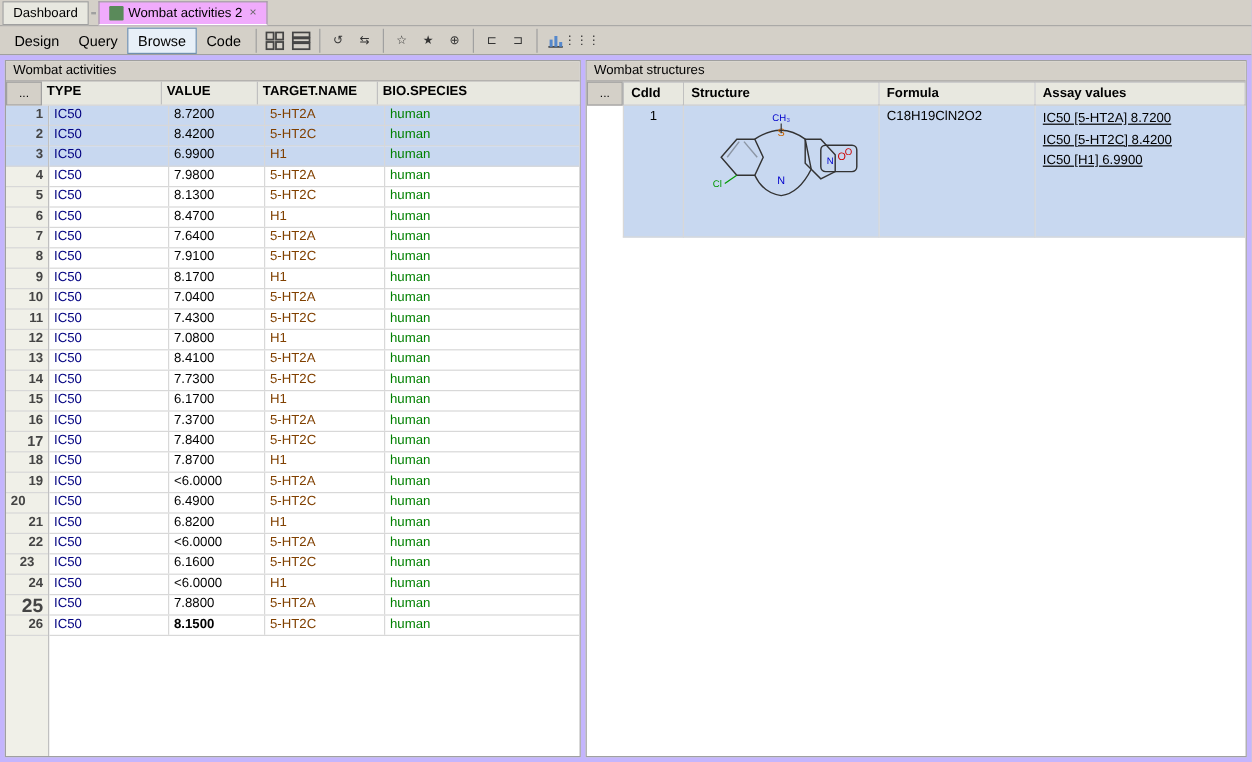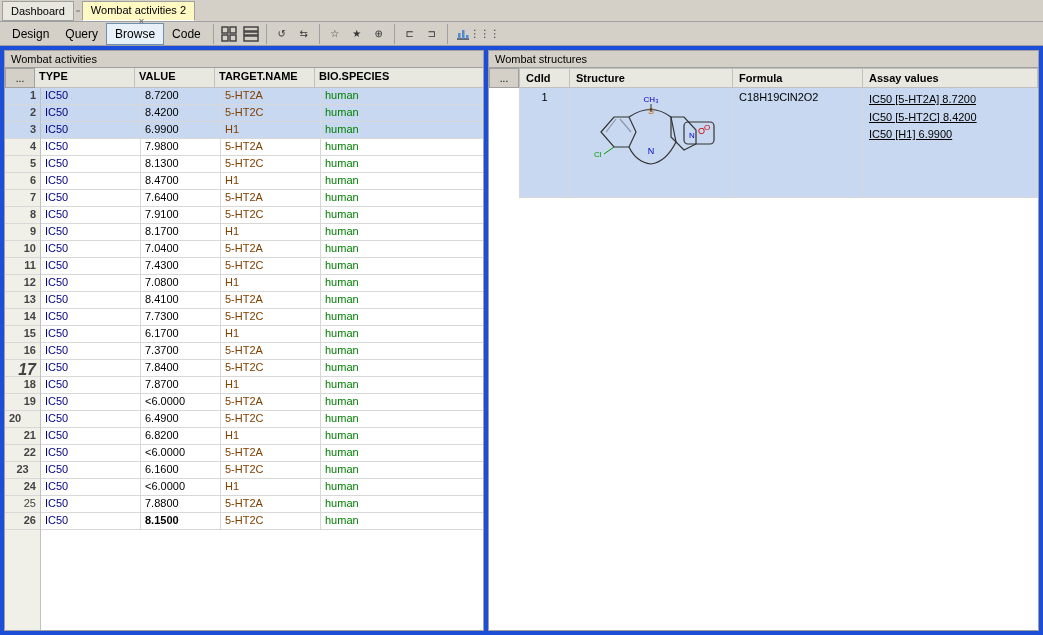--- a/index.html
+++ b/index.html
@@ -21,23 +21,22 @@
       border: 1px solid #a0a0a0;
       background: #e8e8e0;
       margin-right: 2px;
       height: 20px;
       cursor: pointer;
       font-size: 11px;
       white-space: nowrap;
       text-align: right;
     }
     .tab.active {
-      background: #fef9c3;
+      background: #f0abfc;
       border-bottom: 1px solid #ffffff;
-      flex-direction: column;
     }
     .tab-close {
       margin-left: 6px;
       cursor: pointer;
       font-size: 10px;
       color: #666;
     }
 
     
     .menu-bar {
@@ -76,21 +75,21 @@
       cursor: pointer;
       border: 1px solid transparent;
       font-size: 10px;
       color: #333;
     }
 
     
     .main-content {
       display: flex;
       height: calc(635px - 22px - 24px);
-      background: #1d4ed8;
+      background: #c4b5fd;
     }
 
     
     .left-panel {
       width: 480px;
       display: flex;
       flex-direction: column;
       border: 1px solid #a0a0a0;
       margin: 4px 2px 4px 4px;
       background: white;
@@ -259,29 +258,29 @@
           <div style="height: 17px; border-bottom: 1px solid rgb(216, 216, 216); padding: 1px 4px; text-align: right; font-size: 11px; font-weight: bold; color: rgb(68, 68, 68);">7</div>
           <div style="height: 17px; border-bottom: 1px solid rgb(216, 216, 216); padding: 1px 4px; text-align: right; font-size: 11px; font-weight: bold; color: rgb(68, 68, 68);">8</div>
           <div style="height: 17px; border-bottom: 1px solid rgb(216, 216, 216); padding: 1px 4px; text-align: right; font-size: 11px; font-weight: bold; color: rgb(68, 68, 68);">9</div>
           <div style="height: 17px; border-bottom: 1px solid rgb(216, 216, 216); padding: 1px 4px; text-align: right; font-size: 11px; font-weight: bold; color: rgb(68, 68, 68);">10</div>
           <div style="height: 17px; border-bottom: 1px solid rgb(216, 216, 216); padding: 1px 4px; text-align: right; font-size: 11px; font-weight: bold; color: rgb(68, 68, 68);">11</div>
           <div style="height: 17px; border-bottom: 1px solid rgb(216, 216, 216); padding: 1px 4px; text-align: right; font-size: 11px; font-weight: bold; color: rgb(68, 68, 68);">12</div>
           <div style="height: 17px; border-bottom: 1px solid rgb(216, 216, 216); padding: 1px 4px; text-align: right; font-size: 11px; font-weight: bold; color: rgb(68, 68, 68);">13</div>
           <div style="height: 17px; border-bottom: 1px solid rgb(216, 216, 216); padding: 1px 4px; text-align: right; font-size: 11px; font-weight: bold; color: rgb(68, 68, 68);">14</div>
           <div style="height: 17px; border-bottom: 1px solid rgb(216, 216, 216); padding: 1px 4px; text-align: right; font-size: 11px; font-weight: bold; color: rgb(68, 68, 68);">15</div>
           <div style="height: 17px; border-bottom: 1px solid rgb(216, 216, 216); padding: 1px 4px; text-align: right; font-size: 11px; font-weight: bold; color: rgb(68, 68, 68);">16</div>
-          <div style="height: 17px; border-bottom: 1px solid rgb(216, 216, 216); padding: 1px 4px; text-align: right; font-size: 16px; font-weight: bold; color: rgb(68, 68, 68); font-style: italic;">17</div>
+          <div style="height: 17px; border-bottom: 1px solid rgb(216, 216, 216); padding: 1px 4px; text-align: right; font-size: 12px; font-weight: bold; color: rgb(68, 68, 68);">17</div>
           <div style="height: 17px; border-bottom: 1px solid rgb(216, 216, 216); padding: 1px 4px; text-align: right; font-size: 11px; font-weight: bold; color: rgb(68, 68, 68);">18</div>
           <div style="height: 17px; border-bottom: 1px solid rgb(216, 216, 216); padding: 1px 4px; text-align: right; font-size: 11px; font-weight: bold; color: rgb(68, 68, 68);">19</div>
           <div style="height: 17px; border-bottom: 1px solid rgb(216, 216, 216); padding: 1px 4px; text-align: left; font-size: 11px; font-weight: bold; color: rgb(68, 68, 68);">20</div>
           <div style="height: 17px; border-bottom: 1px solid rgb(216, 216, 216); padding: 1px 4px; text-align: right; font-size: 11px; font-weight: bold; color: rgb(68, 68, 68);">21</div>
           <div style="height: 17px; border-bottom: 1px solid rgb(216, 216, 216); padding: 1px 4px; text-align: right; font-size: 11px; font-weight: bold; color: rgb(68, 68, 68);">22</div>
           <div style="height: 17px; border-bottom: 1px solid rgb(216, 216, 216); padding: 1px 4px; text-align: center; font-size: 11px; font-weight: bold; color: rgb(68, 68, 68);">23</div>
           <div style="height: 17px; border-bottom: 1px solid rgb(216, 216, 216); padding: 1px 4px; text-align: right; font-size: 11px; font-weight: bold; color: rgb(68, 68, 68);">24</div>
-          <div style="height: 17px; border-bottom: 1px solid rgb(216, 216, 216); padding: 1px 4px; text-align: right; font-size: 11px; font-weight: normal; color: rgb(68, 68, 68);">25</div>
+          <div style="height: 17px; border-bottom: 1px solid rgb(216, 216, 216); padding: 1px 4px; text-align: right; font-size: 16px; font-weight: bold; color: rgb(68, 68, 68);">25</div>
           <div style="height: 17px; border-bottom: 1px solid rgb(216, 216, 216); padding: 1px 4px; text-align: right; font-size: 11px; font-weight: bold; color: rgb(68, 68, 68);">26</div>
         </div>
 
       <div style="flex:1; overflow-y:scroll; overflow-x:hidden;" id="table-scroll">
         <div id="table-rows-container">
             <div style="display: flex; height: 17px; border-bottom: 1px solid rgb(216, 216, 216); font-size: 11px; background: rgb(200, 216, 240);">
               <div style="width: 100px; border-right: 1px solid rgb(216, 216, 216); padding: 1px 4px; color: rgb(0, 0, 128); overflow: hidden;">IC50</div>
               <div style="width: 80px; border-right: 1px solid rgb(216, 216, 216); padding: 1px 4px; overflow: hidden;">8.7200</div>
               <div style="width: 100px; border-right: 1px solid rgb(216, 216, 216); padding: 1px 4px; color: rgb(128, 64, 0); overflow: hidden;">5-HT2A</div>
               <div style="flex: 1 1 0%; padding: 1px 4px; color: rgb(0, 128, 0); overflow: hidden;">human</div>

